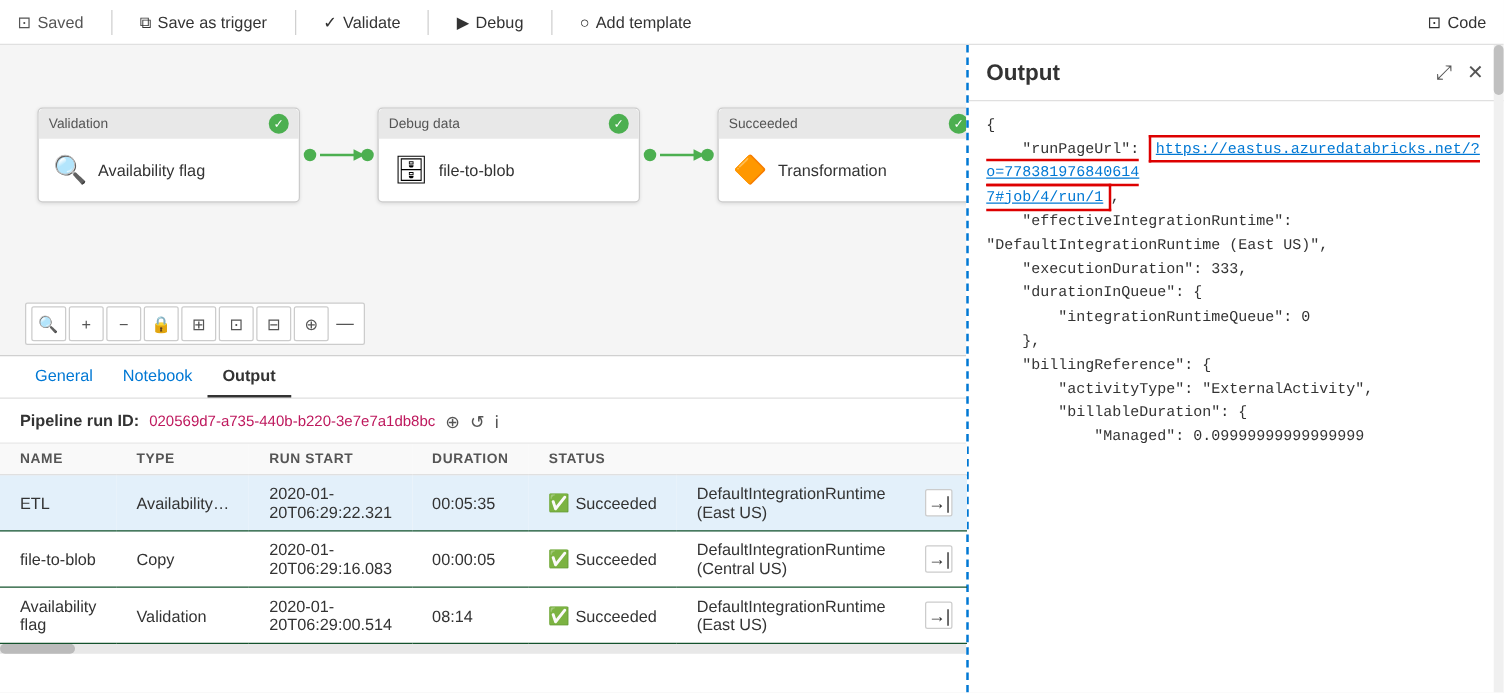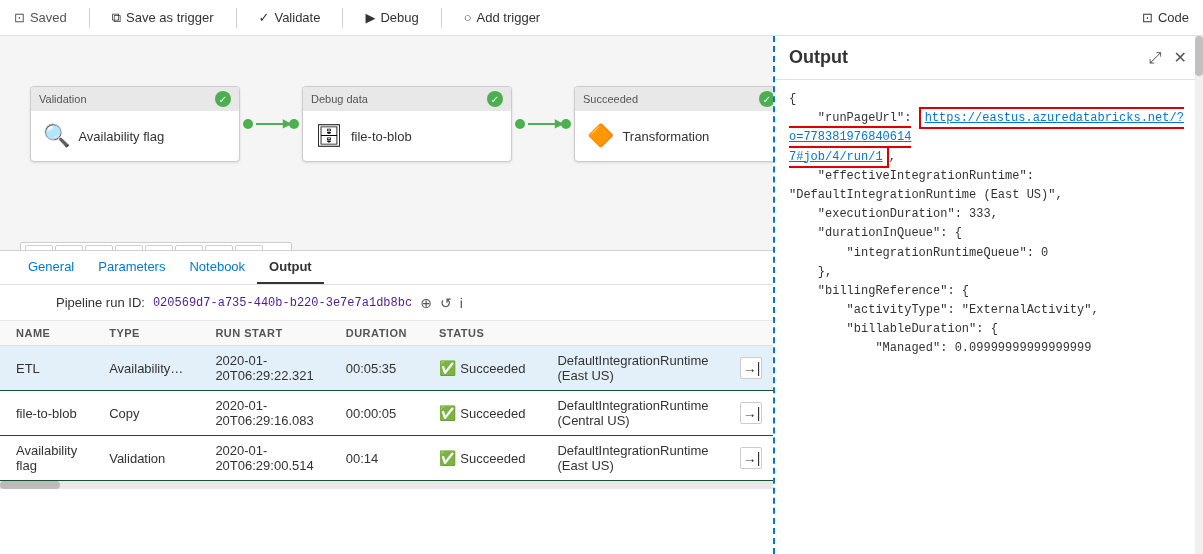--- a/index.html
+++ b/index.html
@@ -74,43 +74,43 @@
     }
     .connector-dot {
       width: 10px; height: 10px; background: #4caf50; border-radius: 50%;
       margin: 0 3px;
     }
 
     
     .bottom-panel {
       position: absolute; bottom: 0; left: 0; right: 0;
       background: #fff; border-top: 1px solid #d0d0d0;
-      height: 304px;
+      height: 270px;
     }
 
     
     .tabs {
       display: flex; border-bottom: 1px solid #e0e0e0;
       padding: 0 16px;
     }
     .tab {
       padding: 8px 12px; cursor: pointer; font-size: 13px;
       color: #0078d4; border-bottom: 2px solid transparent;
     }
     .tab.active {
       color: #333; border-bottom: 2px solid #333; font-weight: 600;
     }
 
     
     .run-info {
       display: flex; align-items: center; gap: 8px;
       padding: 8px 16px; font-size: 13px; border-bottom: 1px solid #e8e8e8;
     }
-    .run-label { font-weight: 400; color: #333; margin-left: 40px; }
-    .run-id { color: #4c1d95; font-family: Liberation Mono, monospace; font-size: 12px; }
+    .run-label { font-weight: 700; color: #333; }
+    .run-id { color: #be185d; font-family: Liberation Sans, sans-serif; font-size: 12px; }
     .run-icon { font-size: 14px; color: #555; cursor: pointer; }
 
     
     .run-table { width: 100%; border-collapse: collapse; }
     .run-table th {
       text-align: left; padding: 6px 16px;
       font-size: 11px; font-weight: 700; color: #555;
       border-bottom: 1px solid #e0e0e0; background: #f9f9f9;
       text-transform: uppercase; letter-spacing: 0.5px;
     }
@@ -196,21 +196,21 @@
     <span>Validate</span>
   </div>
   <div class="toolbar-divider"></div>
   <div class="toolbar-item">
     <span>▶</span>
     <span>Debug</span>
   </div>
   <div class="toolbar-divider"></div>
   <div class="toolbar-item">
     <span>○</span>
-    <span>Add trigger</span>
+    <span>Add template</span>
   </div>
   <div style="flex:1"></div>
   <div class="toolbar-item">
     <span>⊡</span>
     <span>Code</span>
   </div>
 </div>
 
 <div class="main">
 
@@ -273,21 +273,20 @@
       <span class="canvas-tool">⊡</span>
       <span class="canvas-tool">⊟</span>
       <span class="canvas-tool">⊕</span>
       <div class="separator"></div>
     </div>
 
     <div class="bottom-panel">
 
       <div class="tabs">
         <div class="tab">General</div>
-        <div class="tab">Parameters</div>
         <div class="tab">Notebook</div>
         <div class="tab active">Output</div>
       </div>
 
       <div class="run-info">
         <span class="run-label">Pipeline run ID:</span>
         <span class="run-id">020569d7-a735-440b-b220-3e7e7a1db8bc</span>
         <span class="run-icon">⊕</span>
         <span class="run-icon">↺</span>
         <span class="run-icon">ℹ</span>
@@ -345,21 +344,21 @@
                   <div class="action-icon">→|</div>
 
                 </div>
               </td>
             </tr>
 
             <tr>
               <td>Availability flag</td>
               <td>Validation</td>
               <td>2020-01-20T06:29:00.514</td>
-              <td>00:14</td>
+              <td>08:14</td>
               <td>
                 <div class="status-succeeded">
                   <span class="status-check">✅</span>
                   <span>Succeeded</span>
                 </div>
               </td>
               <td>DefaultIntegrationRuntime (East US)</td>
               <td>
                 <div class="action-icons">
                   <div class="action-icon">→|</div>

